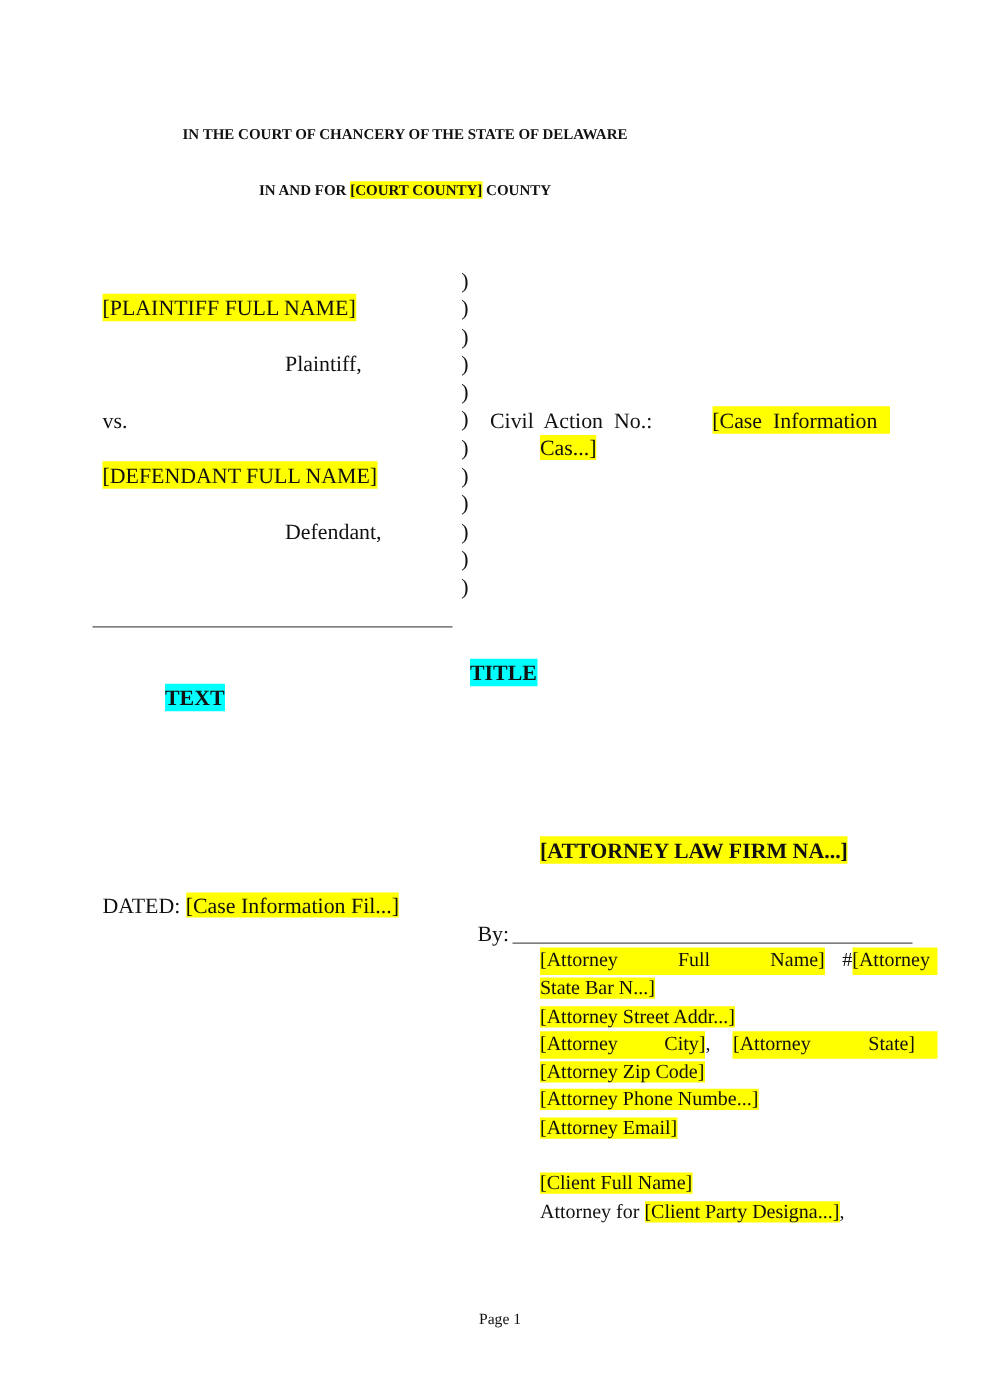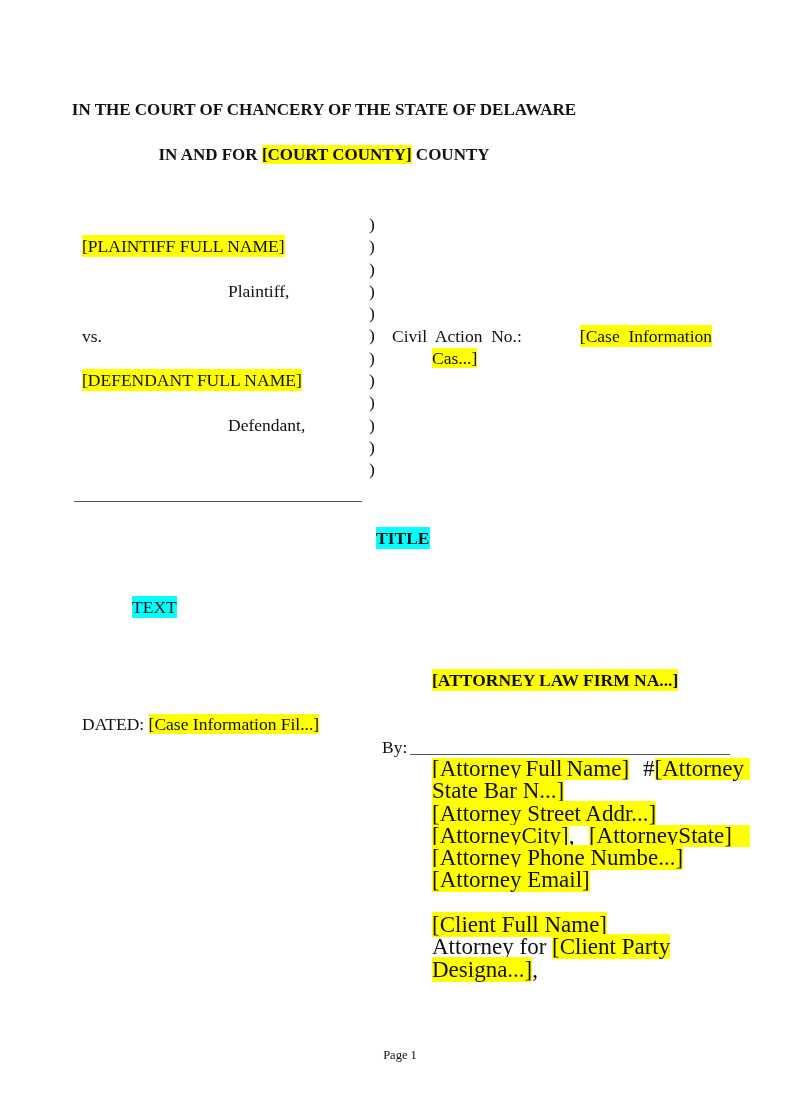--- a/index.html
+++ b/index.html
@@ -3,25 +3,25 @@
 <meta charset="utf-8">
 <style>
   html, body { margin:0; padding:0; background:#ffffff; }
   body { width:800px; height:1100px; position:relative; overflow:hidden;
          font-family:"Liberation Serif", "DejaVu Serif", serif; color:#111; }
   .abs { position:absolute; white-space:nowrap; }
   .hl { background:#ffff00; }
   .cy { background:#00ffff; }
   .bold { font-weight:bold; }
   .t17 { font-size:17.5px; line-height:22px; }
-  .head { font-size:17px; font-weight:bold; left:0; width:648px; text-align:center; }
+  .head { font-size:12px; font-weight:bold; left:0; width:648px; text-align:center; }
   .parens { position:absolute; left:369px; top:213px; font-size:17.5px; line-height:22.3px; }
   .parens div { height:22.3px; }
   .rule { position:absolute; background:#555; height:1px; }
-  .sig { position:absolute; left:432px; width:318px; font-size:23px; line-height:22.3px; }
+  .sig { position:absolute; left:432px; width:318px; font-size:16px; line-height:22.3px; }
   .just { display:flex; justify-content:space-between; white-space:nowrap; }
   .pagenum { position:absolute; left:0; width:800px; text-align:center; top:1048px; font-size:12.5px; }
 </style>
 </head>
 <body>
 
 <div class="abs head" style="top:100px;">IN THE COURT OF CHANCERY OF THE STATE OF DELAWARE</div>
 <div class="abs head" style="top:145px;"><span>IN AND FOR </span><span class="hl">[COURT COUNTY]</span><span> COUNTY</span></div>
 
 <div class="abs t17 hl" style="left:82px; top:235px;">[PLAINTIFF FULL NAME]</div>
@@ -41,29 +41,29 @@
   <div>)</div>
   <div>)</div>
   <div>)</div>
   <div>)</div>
   <div>)</div>
 </div>
 
 <div class="abs t17" style="left:392px; top:325px; width:320px;">
   <div style="display:flex; justify-content:space-between; white-space:pre;">
     <span style="white-space:pre;">Civil  Action  No.:</span>
-    <span class="hl" style="white-space:pre; ">[Case  Information</span>
+    <span class="hl" style="white-space:pre; padding-right:10px;">[Case  Information</span>
   </div>
   <div style="margin-top:0.3px;padding-left:40px;"><span class="hl">Cas...]</span></div>
 </div>
 
 <div class="rule" style="left:74px; top:501px; width:288px;"></div>
 
 <div class="abs t17 bold cy" style="left:376px; top:527px;">TITLE</div>
-<div class="abs t17 cy" style="left:132px; top:596px;">TEXT</div>
+<div class="abs t17 cy" style="left:132px; top:547px;font-weight:bold;">TEXT</div>
 
 <div class="abs t17 bold hl" style="left:432px; top:669px;">[ATTORNEY LAW FIRM NA...]</div>
 <div class="abs t17" style="left:82px; top:713px;"><span>DATED: </span><span class="hl">[Case Information Fil...]</span></div>
 <div class="abs t17" style="left:382px; top:736px;">By:</div>
 <div class="rule" style="left:410px; top:754px; width:320px;"></div>
 
 <div class="sig" style="top:758px;">
   <div class="just">
     <span class="hl" style="flex:1; display:flex; justify-content:space-between; white-space:nowrap;">
       <span>[Attorney</span>
@@ -81,20 +81,21 @@
       <span>[Attorney</span>
       <span>City]</span>
     </span>
       <span>,</span>
     <span style="width:18px;"></span>
     <span class="hl" style="flex:1.1; display:flex; justify-content:space-between; padding-right:18px;">
       <span>[Attorney</span>
       <span>State]</span>
     </span>
   </div>
+  <div><span class="hl">[Attorney Zip Code]</span></div>
   <div><span class="hl">[Attorney Phone Numbe...]</span></div>
   <div><span class="hl">[Attorney Email]</span></div>
   <div style="height:22.3px;"></div>
   <div><span class="hl">[Client Full Name]</span></div>
   <div><span>Attorney for </span><span class="hl">[Client Party Designa...]</span><span>,</span></div>
 </div>
 
 <div class="pagenum">Page 1</div>
 
 </body></html>

